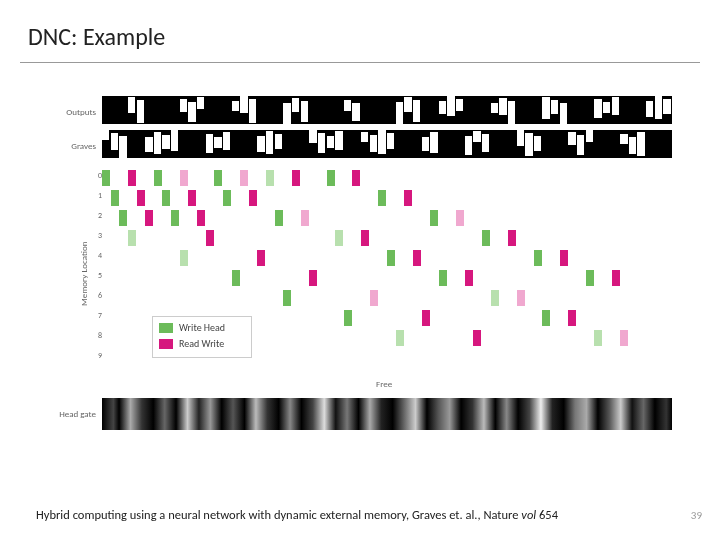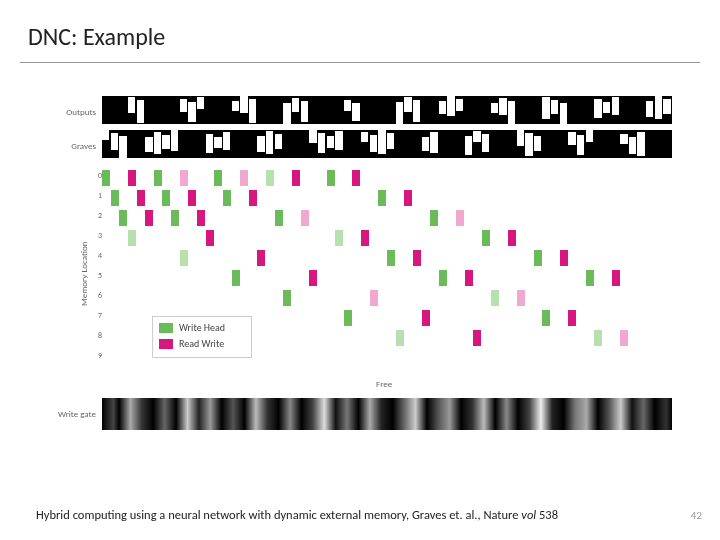--- a/index.html
+++ b/index.html
@@ -311,21 +311,21 @@
       <span>Write Head</span>
     </div>
     <div class="legend-item">
       <div class="legend-swatch magenta"></div>
       <span>Read Write</span>
     </div>
   </div>
 
   <div class="time-label">Free</div>
 
-  <div class="row-label" style="top:312px;left:-6px;width:46px">Write gate</div>
+  <div class="row-label" style="top:312px;left:-6px;width:46px">Head gate</div>
   <div class="freegate-strip"></div>
 
 </div>
 
 <div class="citation">
-  <span>Hybrid computing using a neural network with dynamic external memory, Graves et. al., Nature </span><span class="ital">vol </span><span>538</span>
+  <span>Hybrid computing using a neural network with dynamic external memory, Graves et. al., Nature </span><span class="ital">vol </span><span>654</span>
 </div>
-<div class="page-num">42</div>
+<div class="page-num">39</div>
 
 </body></html>

